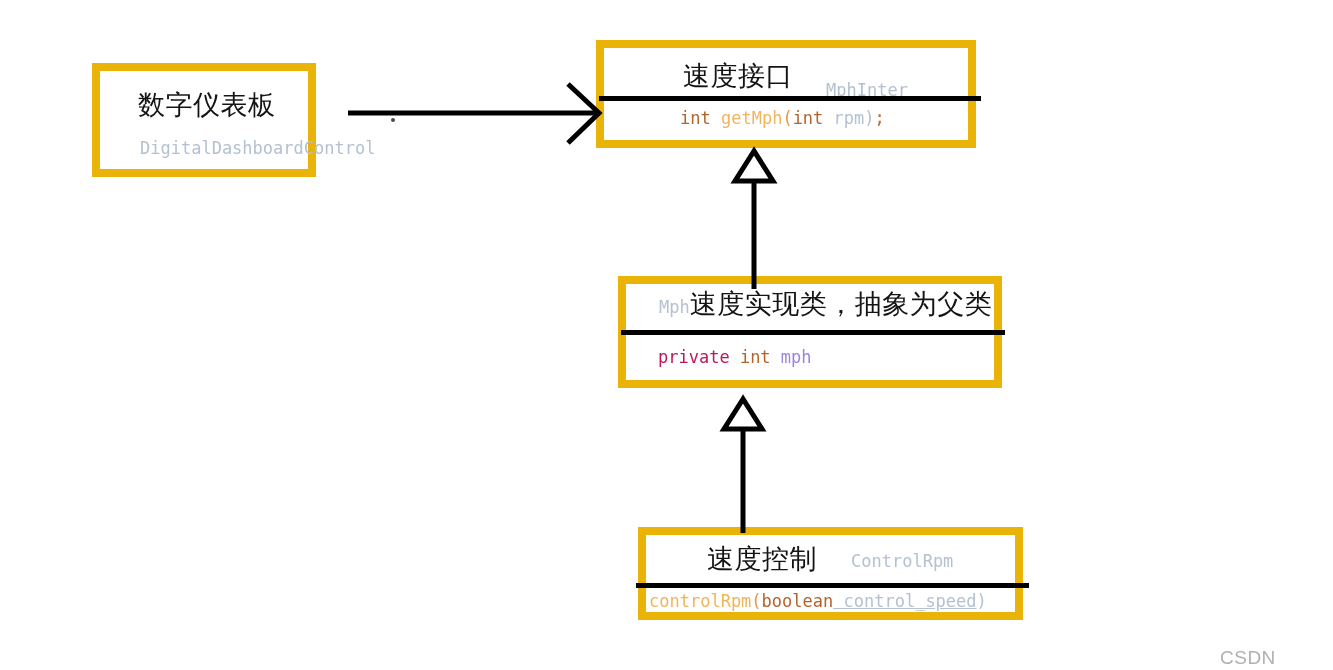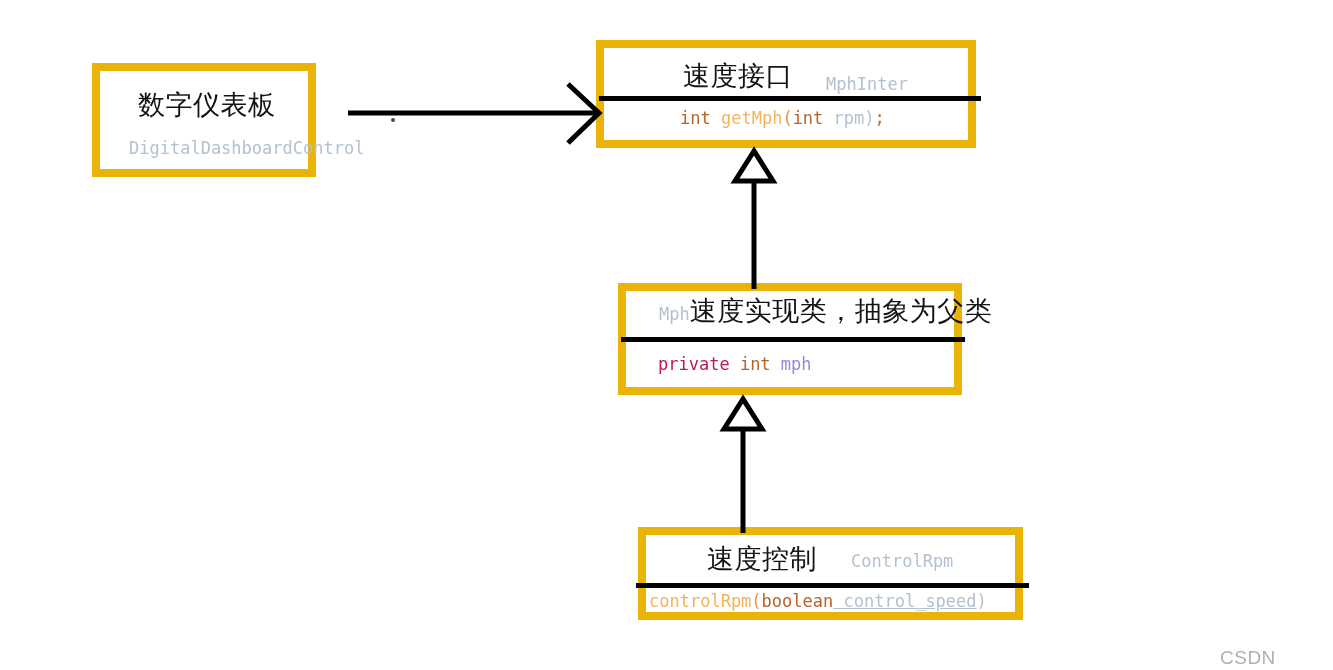--- a/index.html
+++ b/index.html
@@ -53,31 +53,31 @@
     </g>
 
     <g>
       <line x1="743" y1="427" x2="743" y2="533" stroke="#000" stroke-width="5"></line>
       <path d="M743 399 L724 429 L762 429 Z" fill="#fff" stroke="#000" stroke-width="5"></path>
     </g>
   </svg>
 
   <div class="box" style="left:92px;top:63px;width:224px;height:114px;">
     <div class="abs cn" style="left:38px;top:20px;">数字仪表板</div>
-    <div class="abs mono muted" style="left:29px;top:69px;">DigitalDashboardControl</div>
+    <div class="abs mono muted" style="left:40px;top:69px;">DigitalDashboardControl</div>
   </div>
 
   <div class="box" style="left:596px;top:40px;width:380px;height:108px;">
     <div class="abs cn" style="left:79px;top:14px;">速度接口</div>
-    <div class="abs mono muted" style="left:212px;top:28px;padding-left:10px;">MphInter</div>
+    <div class="abs mono muted" style="left:212px;top:34px;padding-left:10px;">MphInter</div>
     <div class="divider" style="left:-5px;right:-13px;top:48px;"></div>
     <div class="abs mono" style="left:76px;top:62px;"><span style="color: rgb(181, 99, 43);">int </span><span style="color: rgb(242, 180, 95);">getMph</span><span style="color: rgb(232, 150, 74);">(</span><span style="color: rgb(181, 99, 43);">int</span><span style="color: rgb(179, 193, 209);"> rpm</span><span style="color: rgb(179, 193, 209);">)</span><span style="color: rgb(192, 106, 46);">;</span></div>
   </div>
 
-  <div class="box" style="left:618px;top:283px;width:344px;height:112px;text-decoration:underline;">
+  <div class="box" style="left:618px;top:276px;width:384px;height:112px;text-decoration:underline;">
     <div class="abs" style="left:33px;top:6px;">
       <span class="mono muted">Mph</span><span class="cn">速度实现类，抽象为父类</span>
     </div>
     <div class="divider" style="left:-5px;right:-11px;top:46px;"></div>
     <div class="abs mono" style="left:32px;top:65px;"><span style="color: #be185d;">private </span><span style="color: rgb(181, 99, 43);">int </span><span style="color: rgb(157, 133, 221);">mph</span></div>
   </div>
 
   <div class="box" style="left:638px;top:527px;width:385px;height:93px;">
     <div class="abs cn" style="left:61px;top:10px;">速度控制</div>
     <div class="abs mono muted" style="left:205px;top:18px;">ControlRpm</div>

